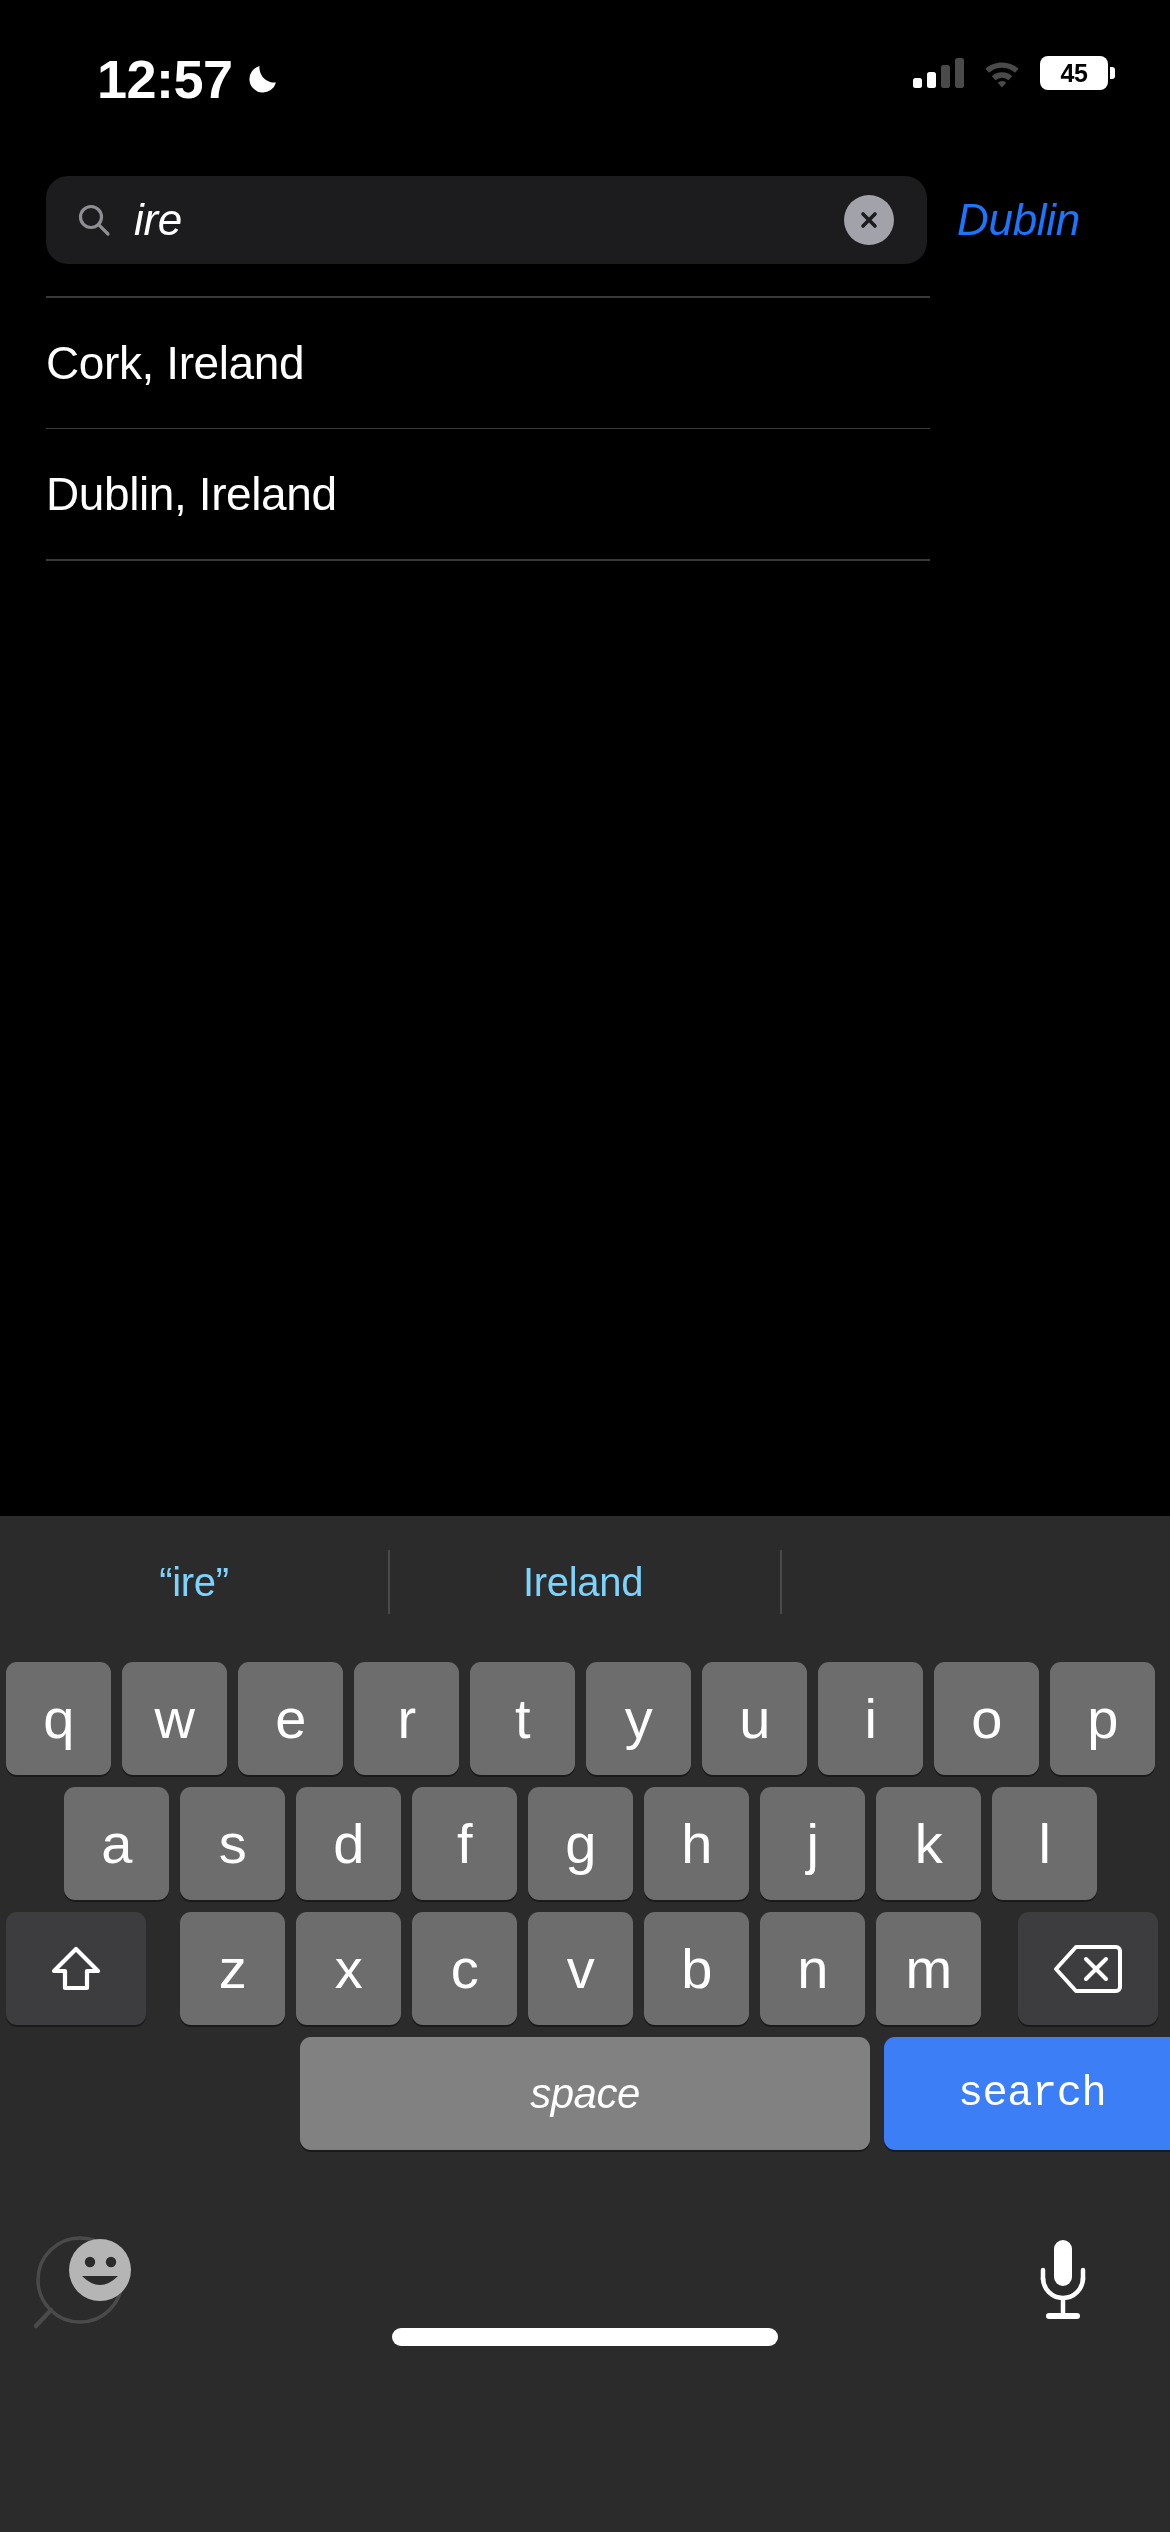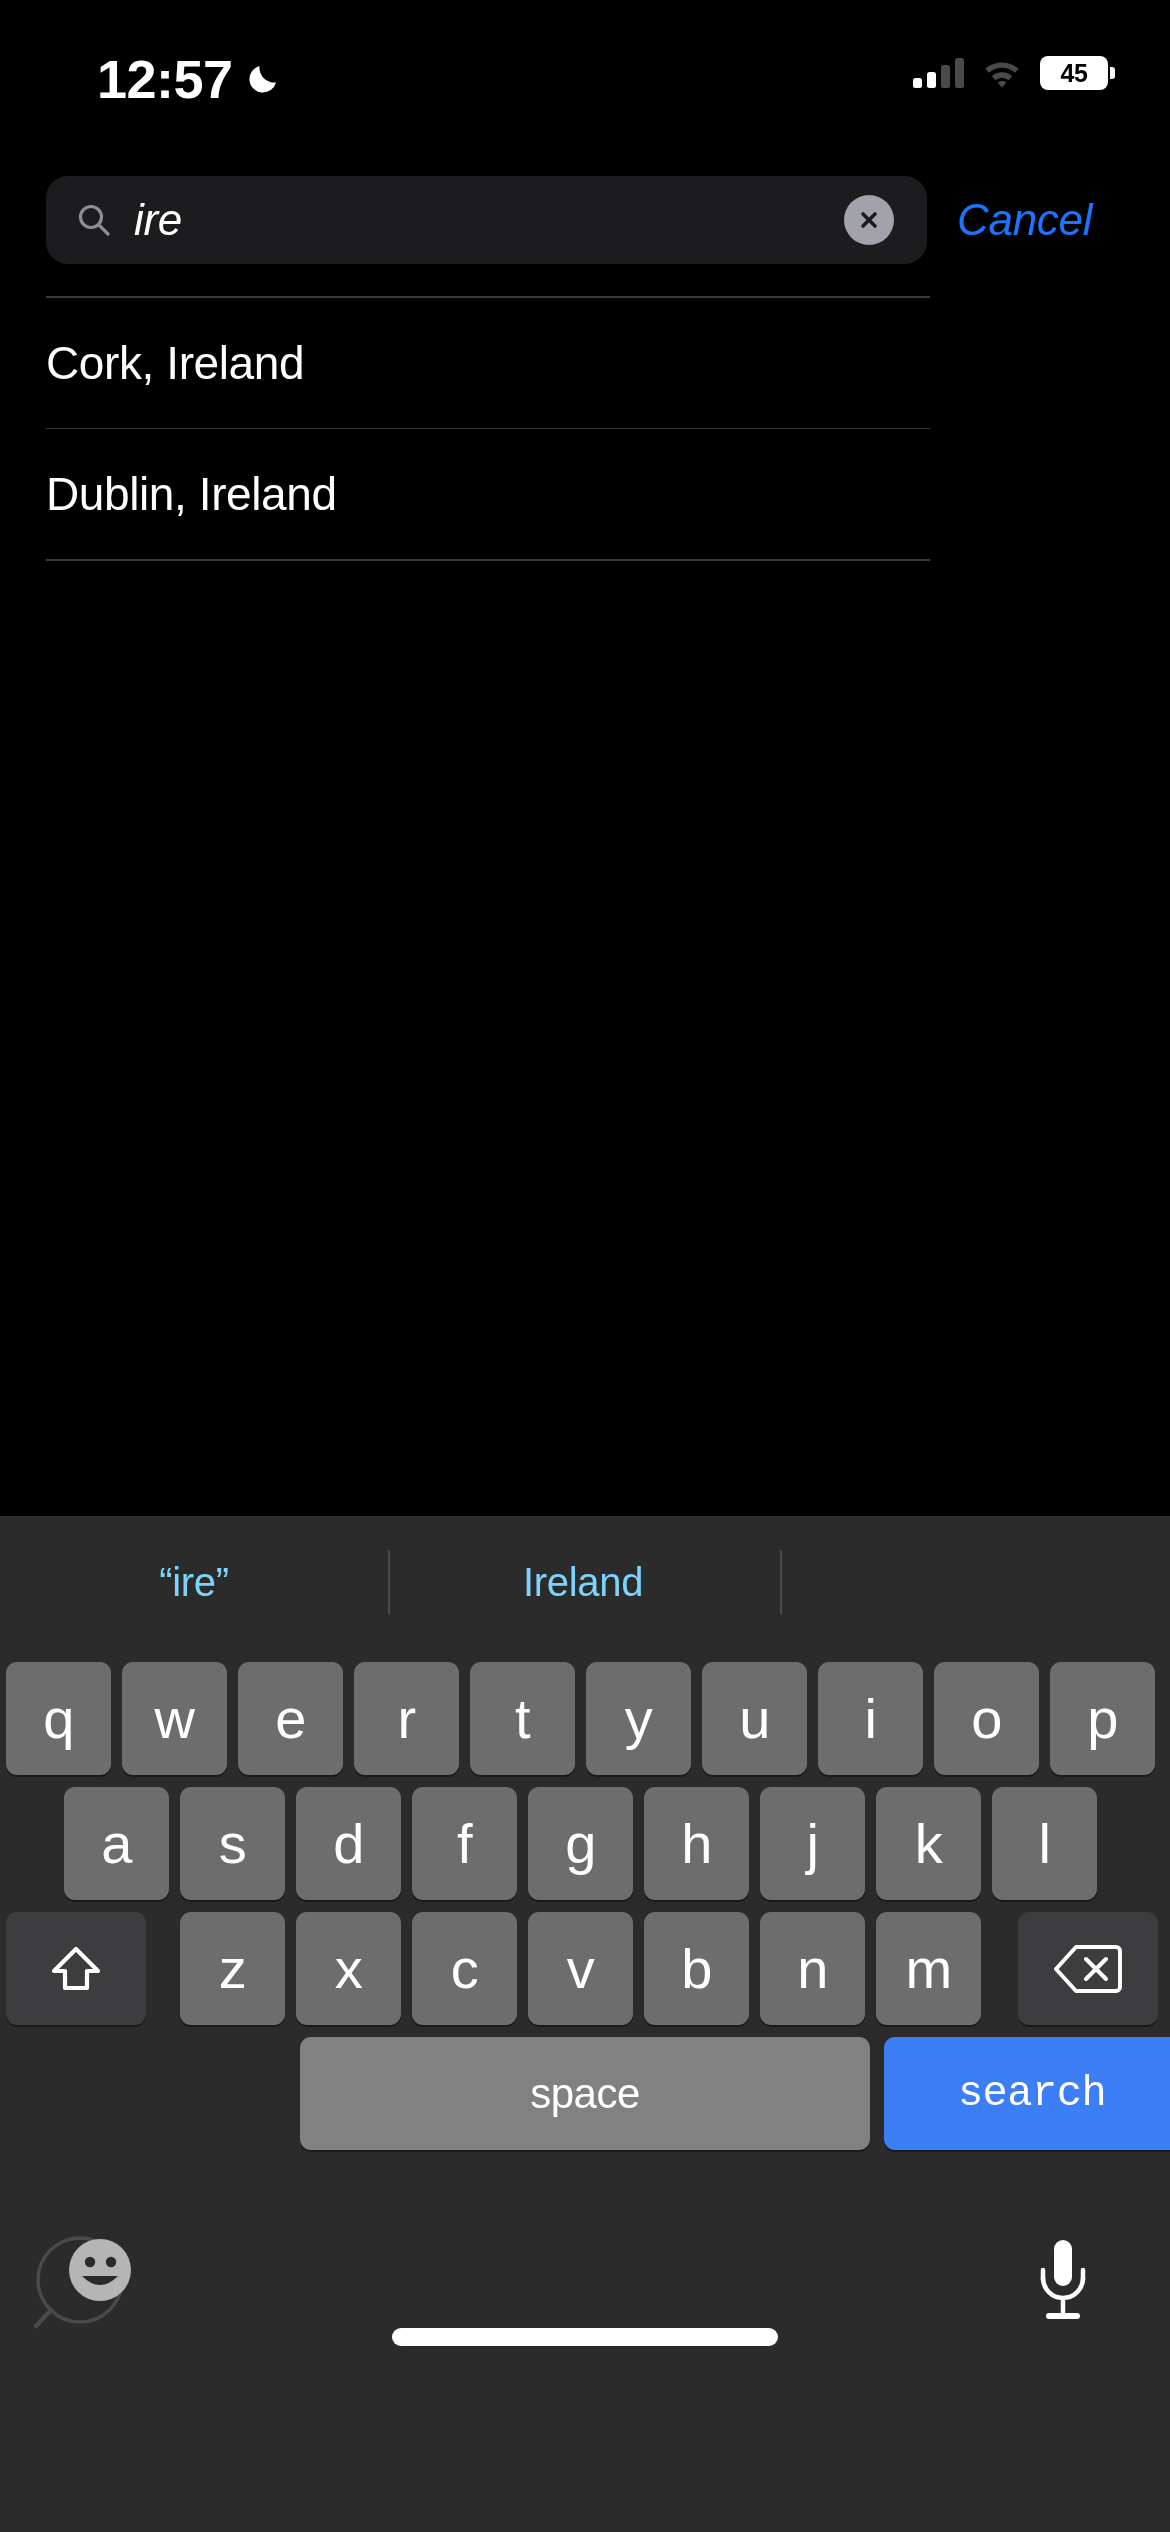--- a/index.html
+++ b/index.html
@@ -130,21 +130,21 @@
   .key {
     position:absolute; top:0; height:113px;
     background:#6d6d6d;
     border-radius:11px;
     display:flex; align-items:center; justify-content:center;
     color:#fff; font-size:56px; font-weight:400;
     letter-spacing:-0.5px;
     box-shadow:0 2px 0 rgba(0,0,0,0.38);
   }
   .key.dark { background:#3d3d3f; }
-  .key.light { background:#818181; }
+  .key.light { background:#818181;font-style:italic; }
   .key.accent { background:#3b7ef5; }
   .key.accent span, .key.light span { font-size:42px; }
   .key.dark span.num { font-size:42px; }
 
   
   #bottom-bar {
     position:absolute; left:0; top:658px;
     width:1170px; height:200px;
   }
   #emoji-search-button {
@@ -203,21 +203,21 @@
         <line x1="22.6" y1="22.6" x2="32" y2="32" stroke="#8e8e93" stroke-width="3.2" stroke-linecap="round"></line>
       </svg>
       <span id="search-value" placeholder="Search">ire</span>
       <div id="clear-button">
         <svg width="30" height="30" viewBox="0 0 30 30">
           <line x1="9" y1="9" x2="21" y2="21" stroke="#1c1c1e" stroke-width="3.6" stroke-linecap="round"></line>
           <line x1="21" y1="9" x2="9" y2="21" stroke="#1c1c1e" stroke-width="3.6" stroke-linecap="round"></line>
         </svg>
       </div>
     </div>
-    <div id="cancel-button">Cancel</div>
+    <div id="cancel-button">Dublin</div>
   </div>
 
   <div id="results">
     <div class="result-sep"></div>
     <div class="result-row">
       <span class="result-label">Cork, Ireland</span>
     </div>
     <div class="result-sep"></div>
     <div class="result-row">
       <span class="result-label">Dublin, Ireland</span>

